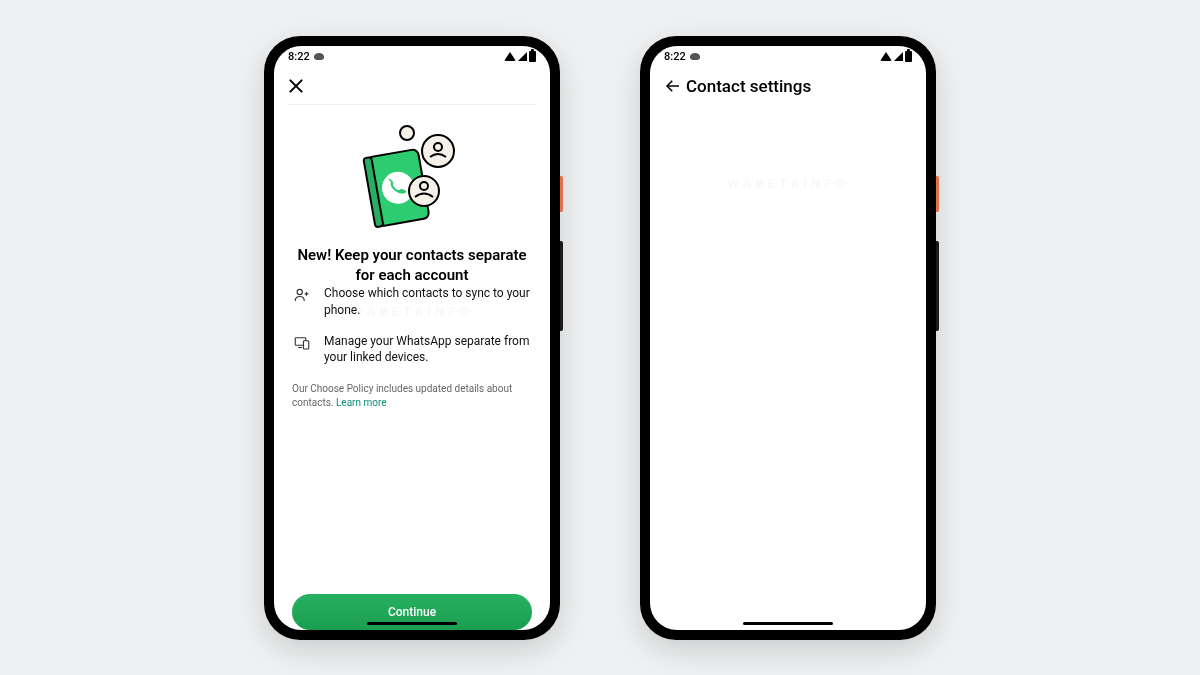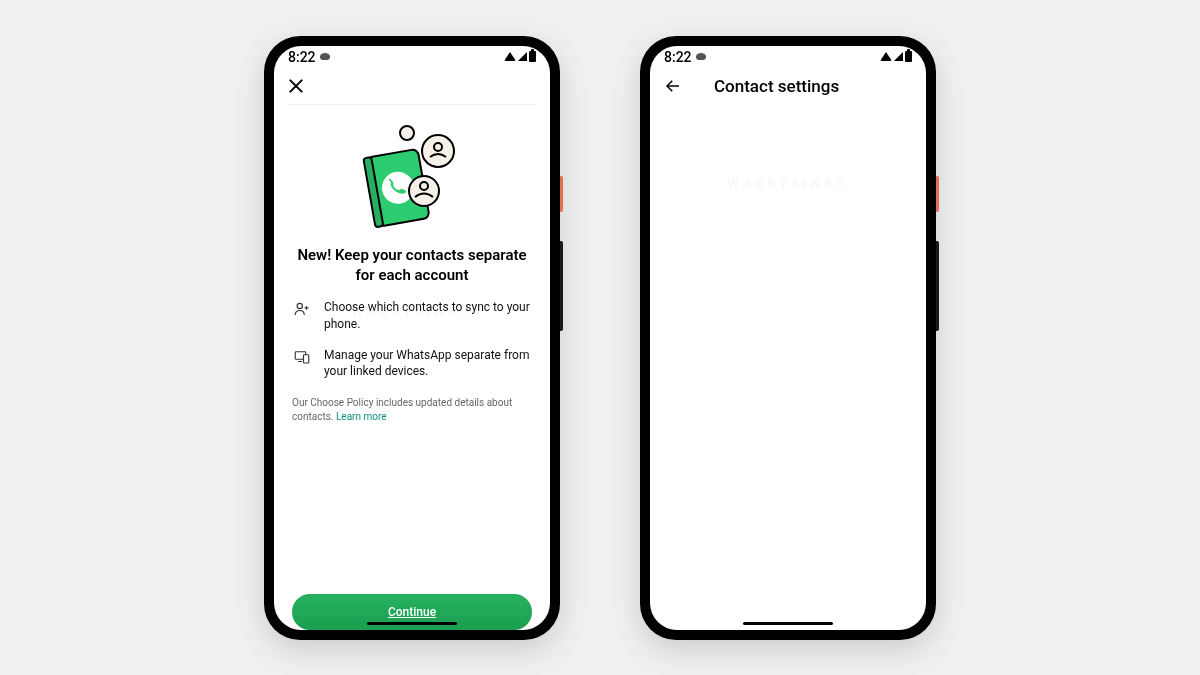--- a/index.html
+++ b/index.html
@@ -49,21 +49,21 @@
     display: flex;
     flex-direction: column;
     position: relative;
   }
   .status-bar {
     height: 22px;
     display: flex;
     justify-content: space-between;
     align-items: center;
     padding: 0 14px;
-    font-size: 14px;
+    font-size: 11px;
     font-weight: 500;
     color: #000;
   }
   .status-left { display: flex; align-items: center; gap: 4px; }
   .status-right { display: flex; align-items: center; gap: 2px; }
   .cloud { width: 10px; height: 7px; background: #555; border-radius: 50% 50% 40% 40%; }
   .wifi {
     width: 0; height: 0;
     border-left: 6px solid transparent;
     border-right: 6px solid transparent;
@@ -87,21 +87,21 @@
     top: -2px; left: 2px;
     width: 3px; height: 2px;
     background: #000;
     border-radius: 1px 1px 0 0;
   }
   .topbar {
     height: 36px;
     display: flex;
     align-items: center;
     padding: 0 14px;
-    gap: 32px;
+    gap: 4px;
   }
   .close-x {
     width: 16px; height: 16px;
     position: relative;
     cursor: pointer;
   }
   .close-x::before, .close-x::after {
     content: "";
     position: absolute;
     left: 7px; top: -1px;
@@ -138,21 +138,20 @@
     justify-content: center;
     margin: 18px 0 12px;
   }
   .hero svg { width: 120px; height: 110px; }
   .headline {
     font-size: 15px;
     font-weight: 600;
     text-align: center;
     color: #000;
     line-height: 1.35;
-    margin-bottom: 14px;
   }
   .feature-row {
     display: flex;
     align-items: flex-start;
     gap: 12px;
     margin-bottom: 14px;
   }
   .feature-icon {
     width: 20px;
     flex-shrink: 0;
@@ -177,21 +176,20 @@
   .btn-primary {
     background: #1fa855;
     color: #fff;
     text-align: center;
     border-radius: 22px;
     padding: 11px;
     font-size: 12px;
     font-weight: 500;
     cursor: pointer;
     background-image: linear-gradient(#26b160, #1a9e4f);
-    text-decoration: underline;
   }
   .btn-secondary {
     color: #0a8f7a;
     text-align: center;
     padding: 10px;
     font-size: 11px;
     font-weight: 500;
     cursor: pointer;
     margin-top: 4px;
     margin-bottom: 20px;

